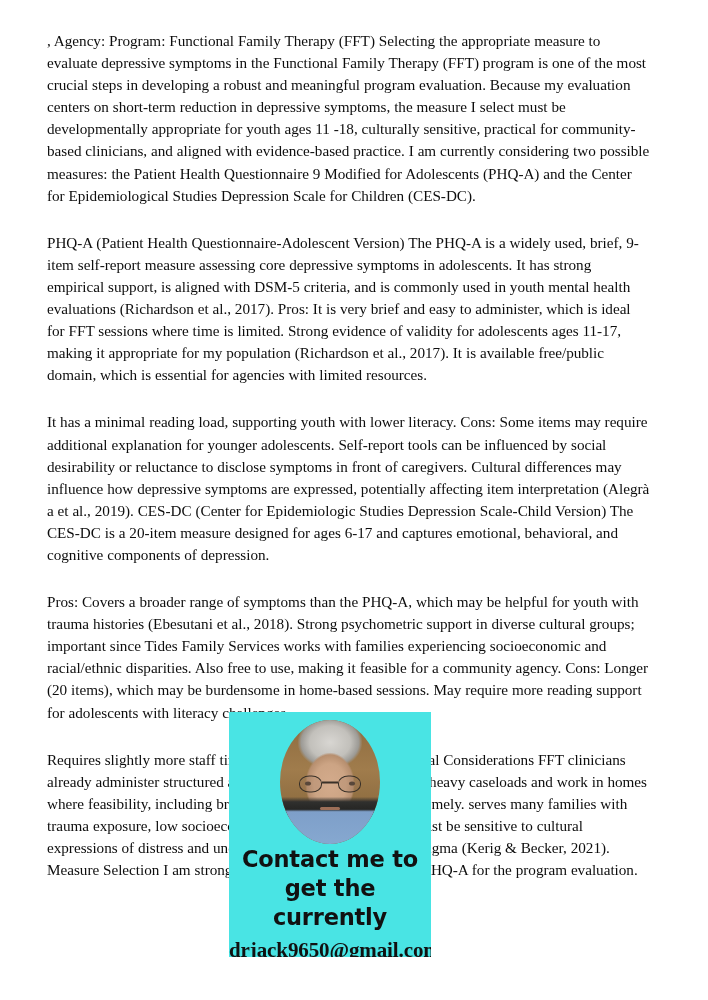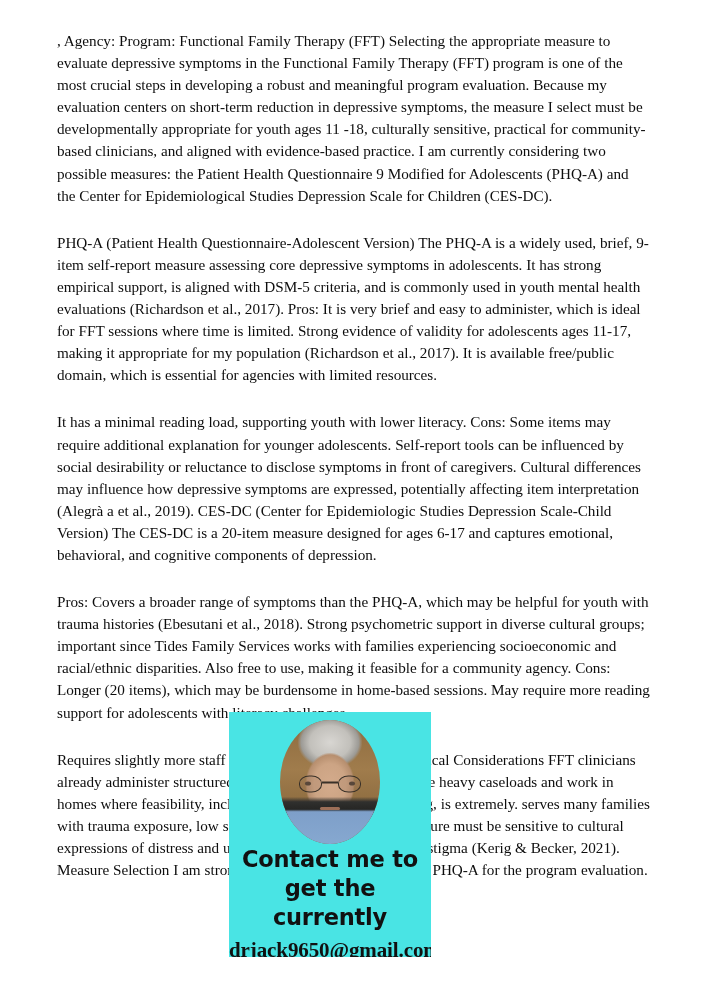--- a/index.html
+++ b/index.html
@@ -15,21 +15,21 @@
     overflow: hidden;
     font-family: "Liberation Serif", "DejaVu Serif", serif;
   }
   #doc-body {
     position: absolute;
     left: 47px;
     top: 30px;
     width: 604px;
   }
   .para {
-    margin: 0 0 25px 10px;
+    margin: 0 0 25px 0;
     font-size: 15.2px;
     line-height: 22.1px;
     color: #0d0d0d;
     text-align: left;
     letter-spacing: -0.02px;
     word-spacing: 0.1px;
   }
   .para:last-child { margin-bottom: 0; }
 
   

